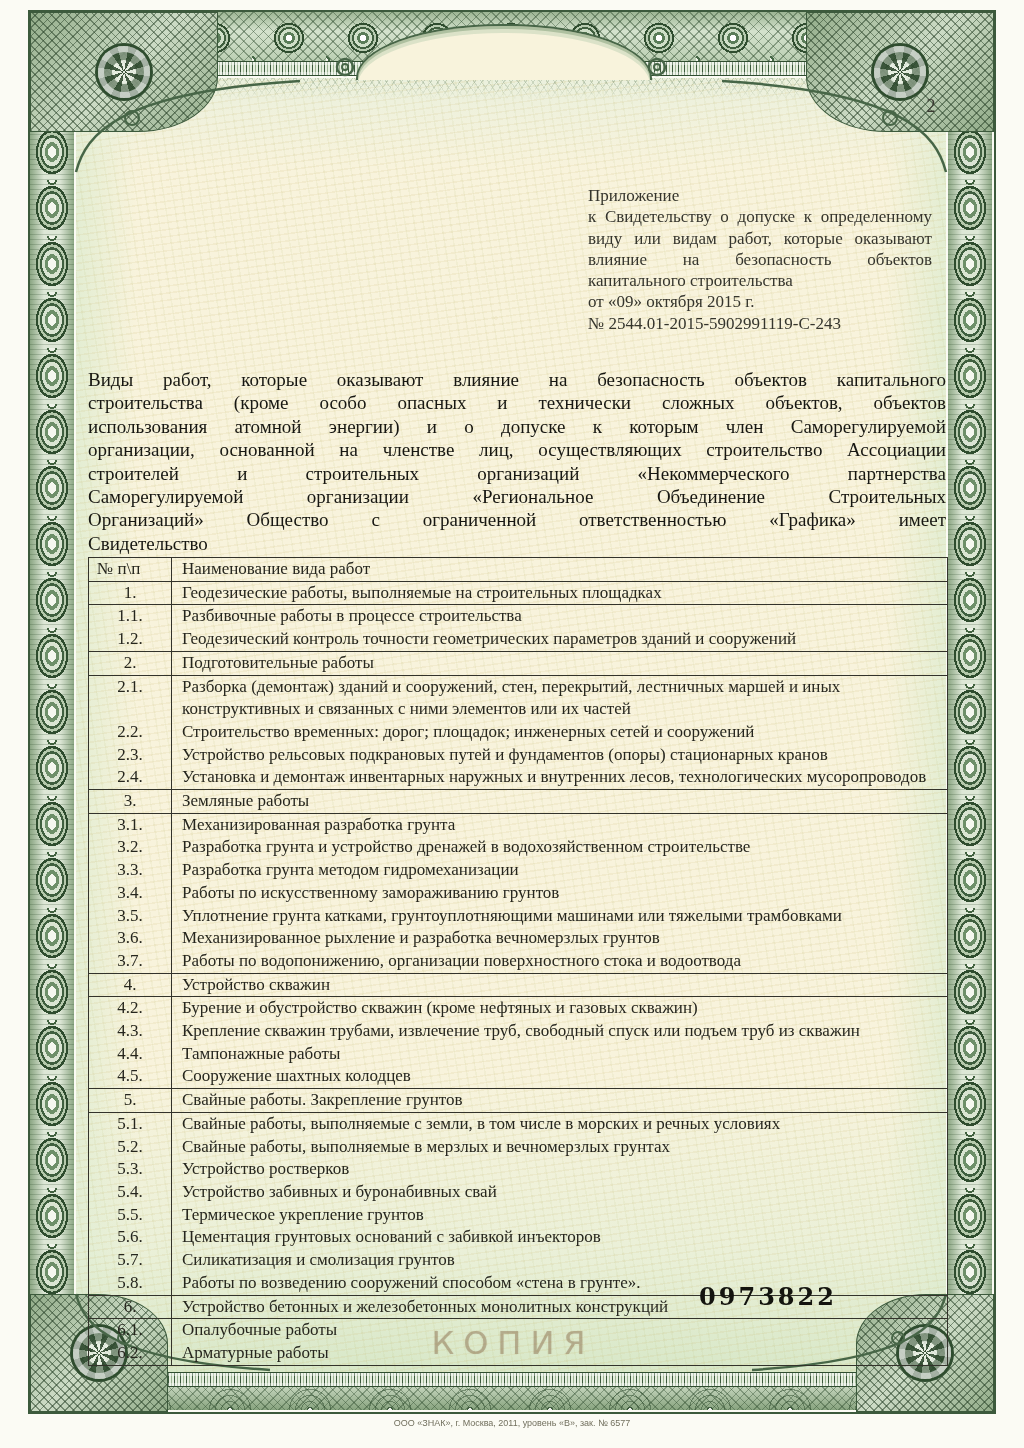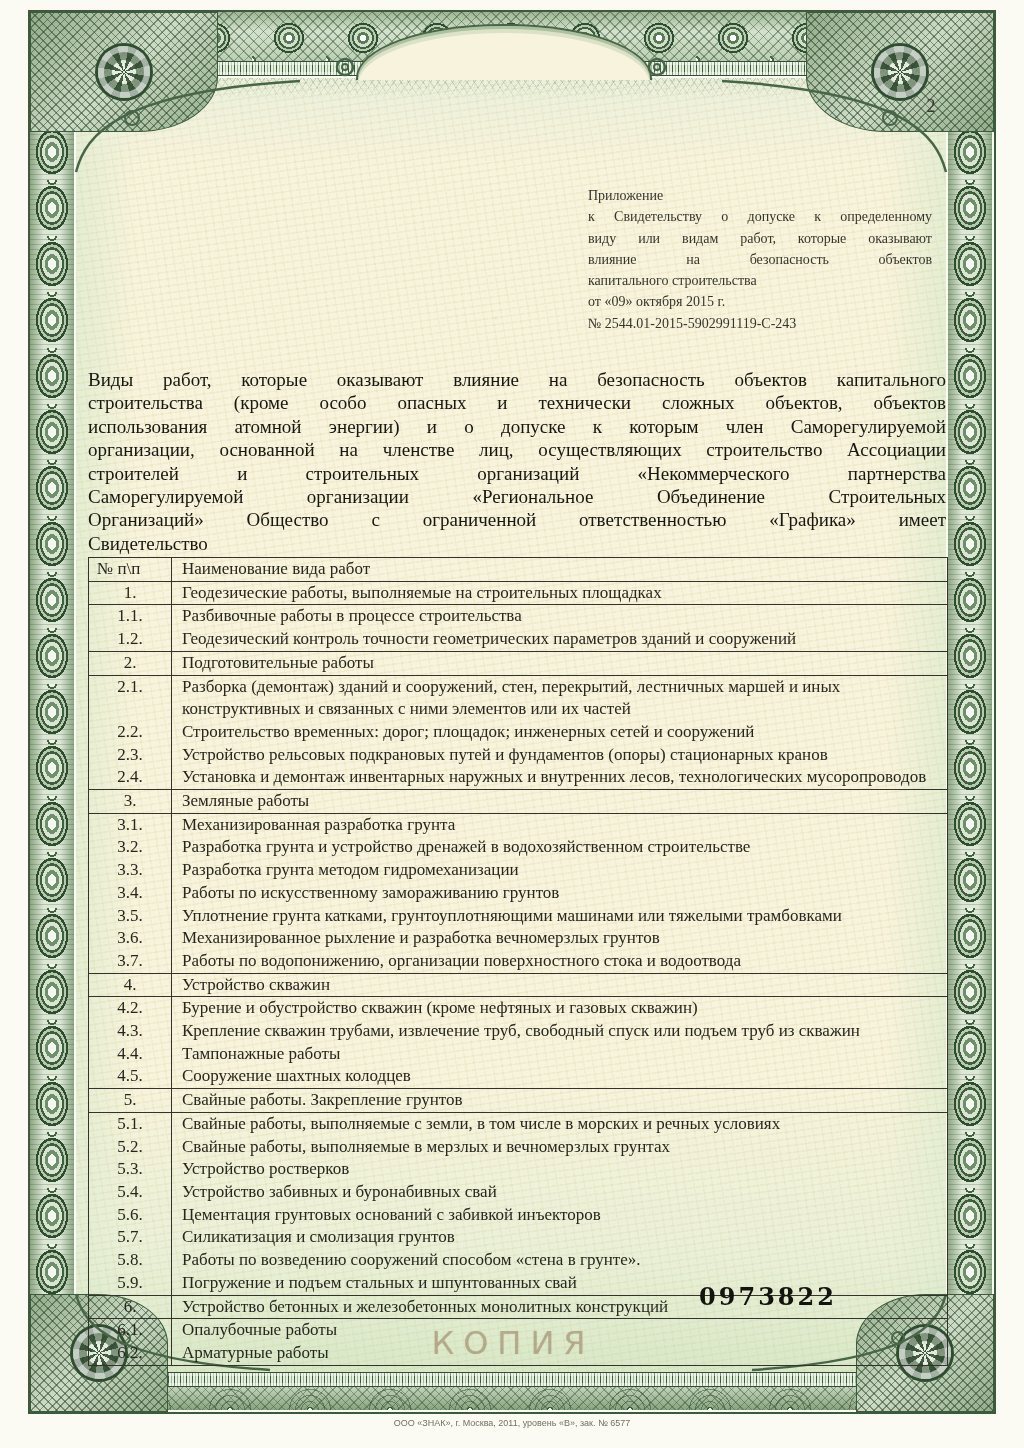--- a/index.html
+++ b/index.html
@@ -104,21 +104,21 @@
     background-image:
       repeating-linear-gradient(55deg, rgba(92,122,86,.28) 0 1px, rgba(0,0,0,0) 1px 6px),
       repeating-linear-gradient(-55deg, rgba(92,122,86,.28) 0 1px, rgba(0,0,0,0) 1px 6px);
     -webkit-mask-image:linear-gradient(#000, rgba(0,0,0,0));
     mask-image:linear-gradient(#000, rgba(0,0,0,0));
   }
   
   .page-number{position:absolute;z-index:6;left:916px;top:96px;width:30px;text-align:center;
     font-size:18px;color:#3a3a32;}
   .annex{position:absolute;z-index:6;left:588px;top:185px;width:344px;
-    font-size:14px;line-height:21.3px;color:#35352d;}
+    font-size:17px;line-height:21.3px;color:#35352d;}
   .annex .line{white-space:normal;}
   .jline{text-align:justify;text-align-last:justify;}
   .preamble{position:absolute;z-index:6;left:88px;top:368px;width:858px;
     font-size:19px;line-height:23.4px;font-weight:normal;color:#171712;}
   .work-table{
     position:absolute;z-index:6;left:88px;top:557px;width:858px;
     border:1.6px solid #33332b;border-bottom:none;
     font-size:17px;line-height:22.7px;color:#26261e;
   }
   .t-group{border-bottom:1.6px solid #33332b;}
@@ -326,34 +326,34 @@
         </div>
         <div class="t-row">
           <div class="t-num">5.3.</div>
           <div class="t-txt">Устройство ростверков</div>
         </div>
         <div class="t-row">
           <div class="t-num">5.4.</div>
           <div class="t-txt">Устройство забивных и буронабивных свай</div>
         </div>
         <div class="t-row">
+          <div class="t-num">5.5.</div>
+          <div class="t-txt">Термическое укрепление грунтов</div>
+        </div>
+        <div class="t-row">
           <div class="t-num">5.6.</div>
           <div class="t-txt">Цементация грунтовых оснований с забивкой инъекторов</div>
         </div>
         <div class="t-row">
           <div class="t-num">5.7.</div>
           <div class="t-txt">Силикатизация и смолизация грунтов</div>
         </div>
         <div class="t-row">
           <div class="t-num">5.8.</div>
           <div class="t-txt">Работы по возведению сооружений способом «стена в грунте».</div>
-        </div>
-        <div class="t-row">
-          <div class="t-num">5.9.</div>
-          <div class="t-txt">Погружение и подъем стальных и шпунтованных свай</div>
         </div>
       </div>
       <div class="t-group">
         <div class="t-row">
           <div class="t-num">6.</div>
           <div class="t-txt">Устройство бетонных и железобетонных монолитных конструкций</div>
         </div>
       </div>
       <div class="t-group">
         <div class="t-row">

